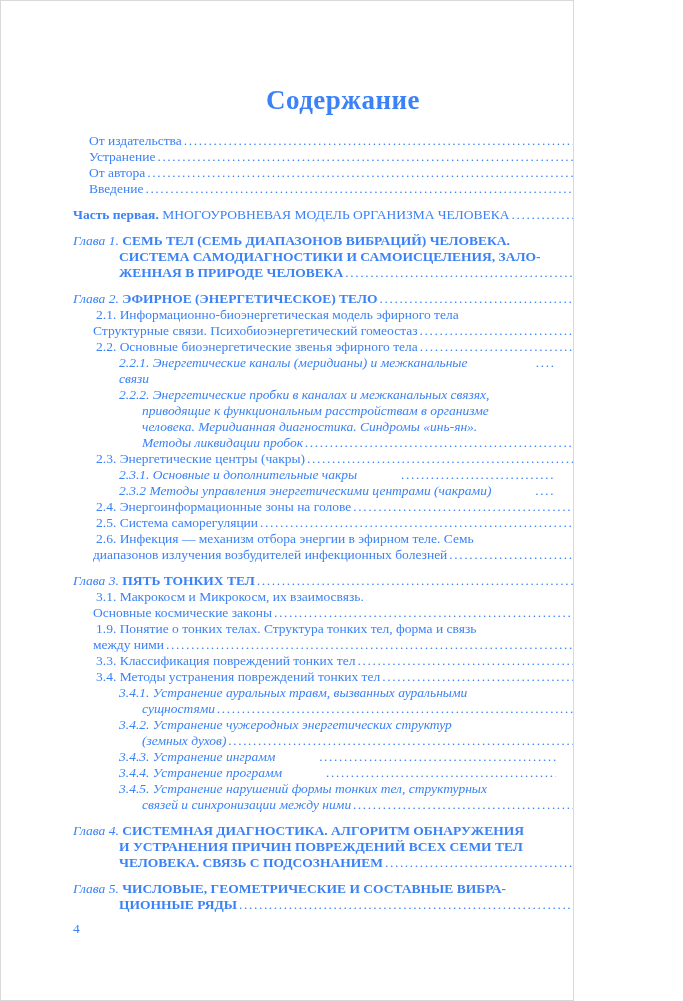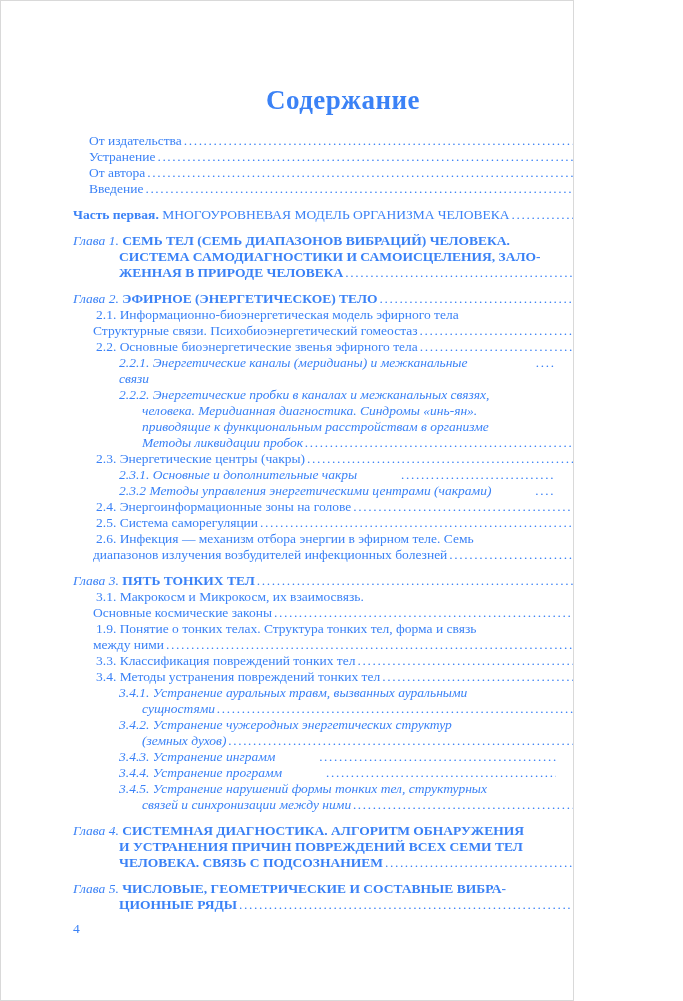--- a/index.html
+++ b/index.html
@@ -161,24 +161,24 @@
             <span class="txt">2.2.1. Энергетические каналы (меридианы) и межканальные связи</span>
             <span class="dots">................................................................................................................................................................</span>
             <span class="pg">41</span>
           </div>
         </div>
         <div class="entry sub2">
           <div class="line first">
             <span class="txt">2.2.2. Энергетические пробки в каналах и межканальных связях,</span>
           </div>
           <div class="line cont">
+            <span class="txt">приводящие к функциональным расстройствам в организме</span>
+          </div>
+          <div class="line cont">
             <span class="txt">человека. Меридианная диагностика. Синдромы «инь-ян».</span>
-          </div>
-          <div class="line cont">
-            <span class="txt">приводящие к функциональным расстройствам в организме</span>
           </div>
           <div class="line cont">
             <span class="txt">Методы ликвидации пробок</span>
             <span class="dots">................................................................................................................................................................</span>
             <span class="pg">42</span>
           </div>
         </div>
         <div class="entry sub1">
           <div class="line first">
             <span class="txt">2.3. Энергетические центры (чакры)</span>

